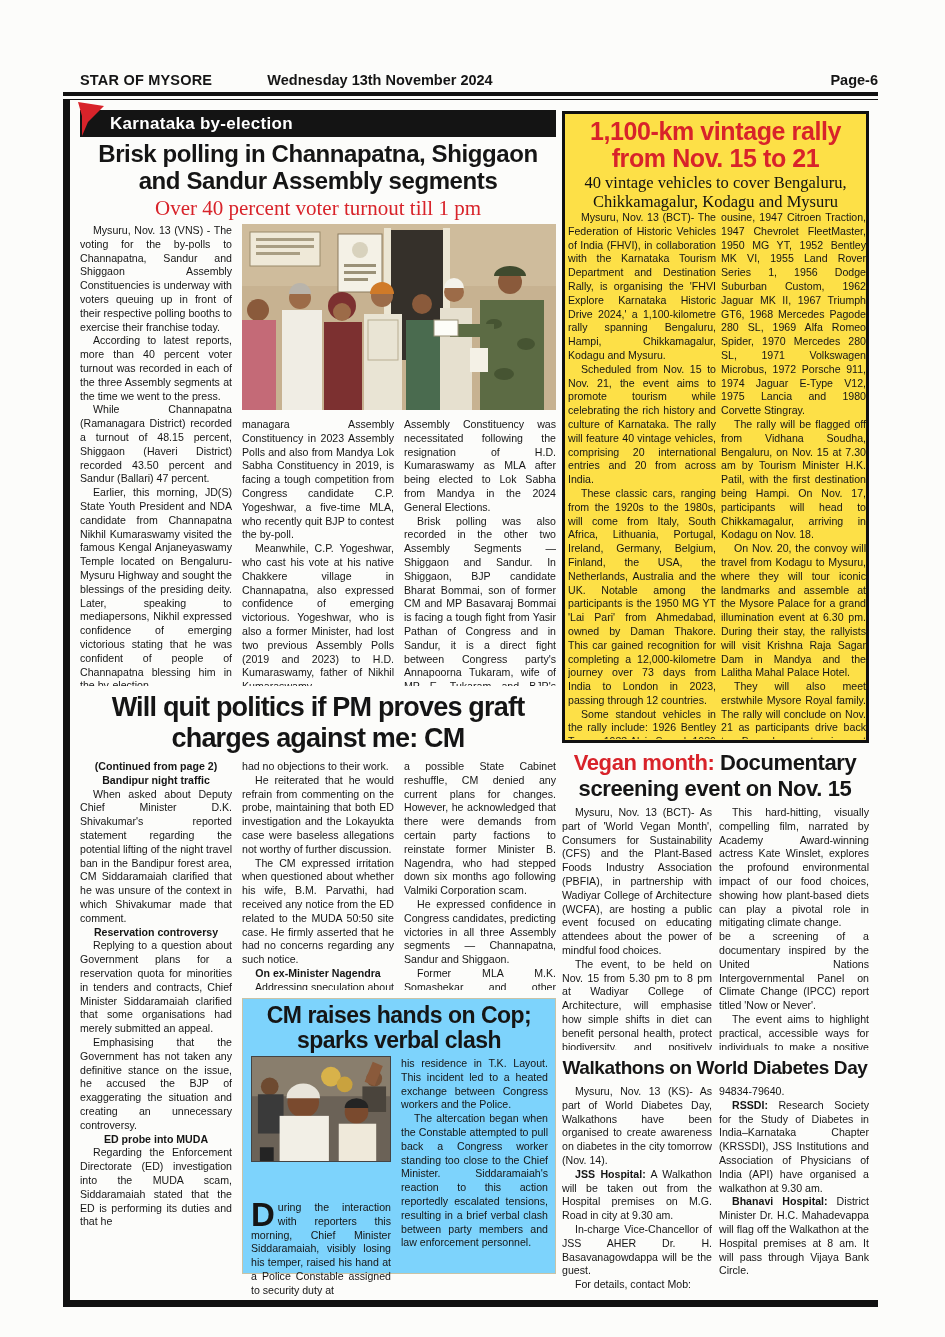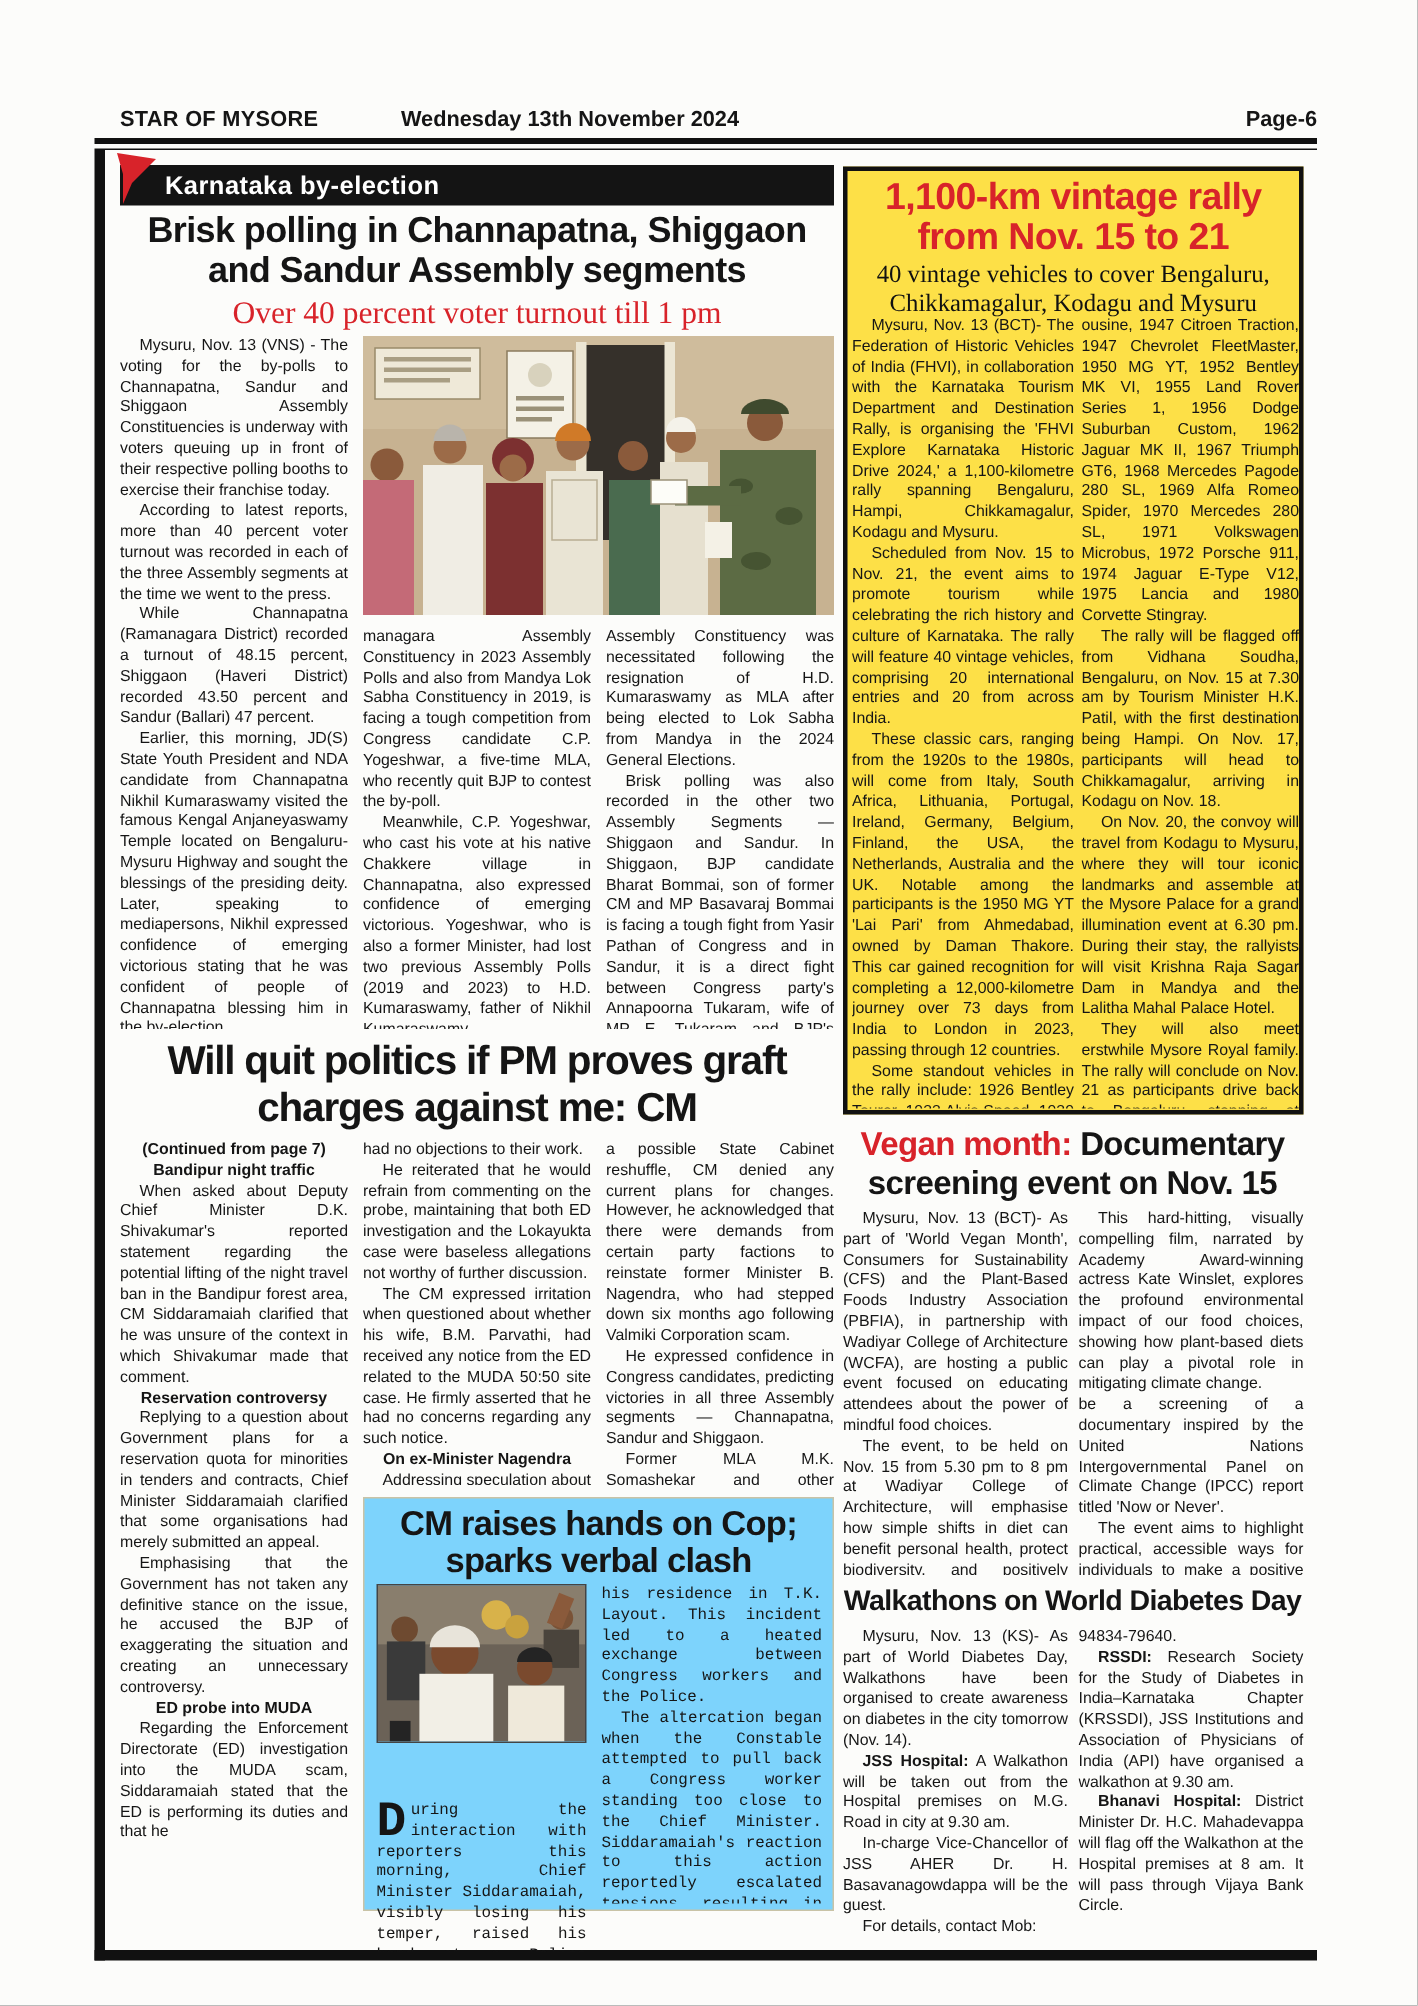--- a/index.html
+++ b/index.html
@@ -46,21 +46,21 @@
   
   .c-col1{left:80px;top:760px;width:152px;height:540px;}
   .c-col2{left:242px;top:760px;width:152px;height:230px;}
   .c-col3{left:404px;top:760px;width:152px;height:230px;}
   
   .cop-box{position:absolute;left:242px;top:998px;width:314px;height:276px;background:#7dd3fc;border:1px solid #c9c3a6;box-sizing:border-box;}
   .cop-head{position:absolute;left:4px;top:4px;width:304px;text-align:center;font-size:23px;line-height:25px;font-weight:700;letter-spacing:-.5px;}
   .photo2{position:absolute;left:8px;top:57px;width:140px;height:106px;border:1px solid #444;box-sizing:border-box;}
   .cop-left{left:8px;top:170px;width:140px;height:100px;margin-top:32px;}
   .cop-right{left:158px;top:58px;width:147px;height:212px;}
-  .cop-box .col{position:absolute;font-family:Liberation Mono, monospace;}
+  .cop-box .col{position:absolute;}
   .dropcap{text-indent:0;}
   .dropcap::first-letter{float:left;font-size:33px;line-height:26px;font-weight:700;padding:1px 3px 0 0;}
   
   .rally-box{position:absolute;left:562px;top:111px;width:307px;height:632px;border:3px solid #111;box-sizing:border-box;background:#fde047;}
   .r-col1{left:3px;top:97px;width:148px;height:528px;}
   .r-col2{left:156px;top:97px;width:145px;height:528px;}
   
   .v-col1{left:562px;top:806px;width:150px;height:244px;}
   .v-col2{left:719px;top:806px;width:150px;height:244px;}
   .w-col1{left:562px;top:1085px;width:150px;height:213px;}
@@ -164,21 +164,21 @@
     <div class="col r-col2">
         <p class="para noindent">ousine, 1947 Citroen Traction, 1947 Chevrolet FleetMaster, 1950 MG YT, 1952 Bentley MK VI, 1955 Land Rover Series 1, 1956 Dodge Suburban Custom, 1962 Jaguar MK II, 1967 Triumph GT6, 1968 Mercedes Pagode 280 SL, 1969 Alfa Romeo Spider, 1970 Mercedes 280 SL, 1971 Volkswagen Microbus, 1972 Porsche 911, 1974 Jaguar E-Type V12, 1975 Lancia and 1980 Corvette Stingray.</p>
         <p class="para">The rally will be flagged off from Vidhana Soudha, Bengaluru, on Nov. 15 at 7.30 am by Tourism Minister H.K. Patil, with the first destination being Hampi. On Nov. 17, participants will head to Chikkamagalur, arriving in Kodagu on Nov. 18.</p>
         <p class="para">On Nov. 20, the convoy will travel from Kodagu to Mysuru, where they will tour iconic landmarks and assemble at the Mysore Palace for a grand illumination event at 6.30 pm. During their stay, the rallyists will visit Krishna Raja Sagar Dam in Mandya and the Lalitha Mahal Palace Hotel.</p>
         <p class="para">They will also meet erstwhile Mysore Royal family. The rally will conclude on Nov. 21 as participants drive back to Bengaluru, stopping at Payana Vintage Car Museum in Srirangapatna.</p>
       </div>
   </div>
 
   <h1 class="cm-head">Will quit politics if PM proves graft charges against me: CM</h1>
   <div class="col c-col1">
-      <p class="para subhead">(Continued from page 7)</p>
+      <p class="para subhead">(Continued from page 2)</p>
       <p class="para subhead">Bandipur night traffic</p>
       <p class="para">When asked about Deputy Chief Minister D.K. Shivakumar's reported statement regarding the potential lifting of the night travel ban in the Bandipur forest area, CM Siddaramaiah clarified that he was unsure of the context in which Shivakumar made that comment.</p>
       <p class="para subhead">Reservation controversy</p>
       <p class="para">Replying to a question about Government plans for a reservation quota for minorities in tenders and contracts, Chief Minister Siddaramaiah clarified that some organisations had merely submitted an appeal.</p>
       <p class="para">Emphasising that the Government has not taken any definitive stance on the issue, he accused the BJP of exaggerating the situation and creating an unnecessary controversy.</p>
       <p class="para subhead">ED probe into MUDA</p>
       <p class="para">Regarding the Enforcement Directorate (ED) investigation into the MUDA scam, Siddaramaiah stated that the ED is performing its duties and that he</p>
     </div>
   <div class="col c-col2">
       <p class="para noindent">had no objections to their work.</p>

